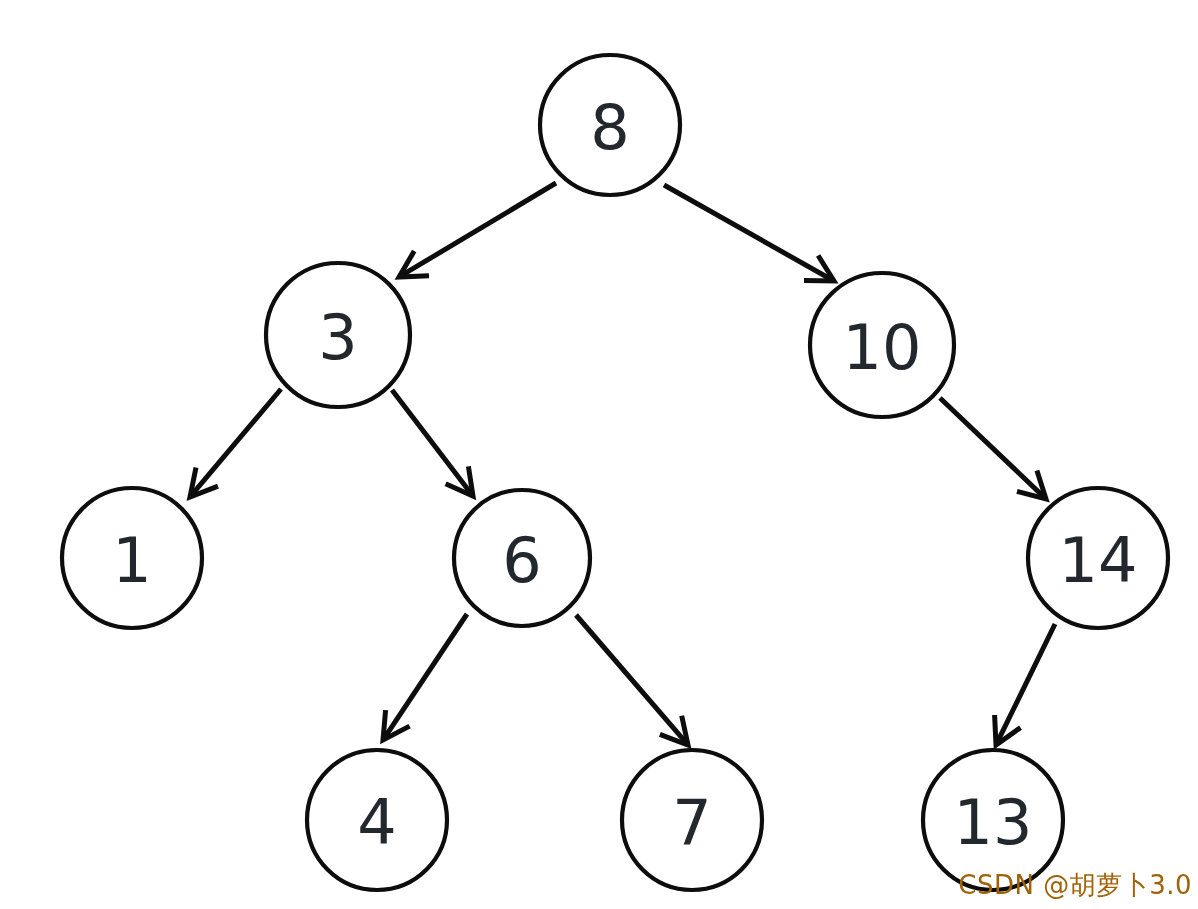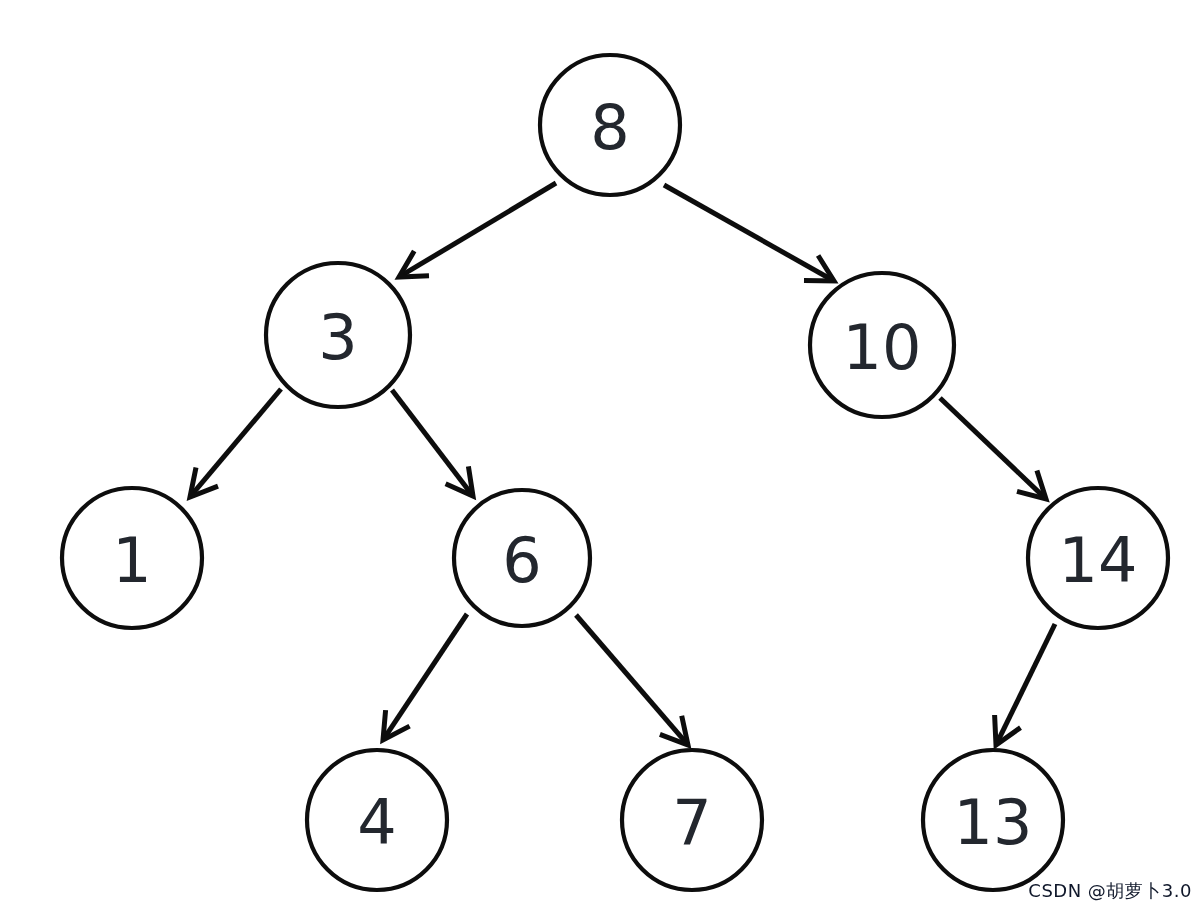--- a/index.html
+++ b/index.html
@@ -49,23 +49,23 @@
     stroke: #0d0d0d;
     stroke-width: 5;
     stroke-linecap: butt;
     stroke-linejoin: miter;
     fill: none;
   }
   .watermark {
     position: absolute;
     right: 6px;
     bottom: 6px;
-    color: #0f172a;
+    color: #a16207;
     font-family: "DejaVu Sans", sans-serif;
-    font-size: 18px;
+    font-size: 26px;
     letter-spacing: 0.5px;
     white-space: nowrap;
     user-select: none;
   }
 </style>
 </head>
 <body>
 
 <div id="canvas">
   <svg id="tree-svg" viewBox="0 0 1198 909">

